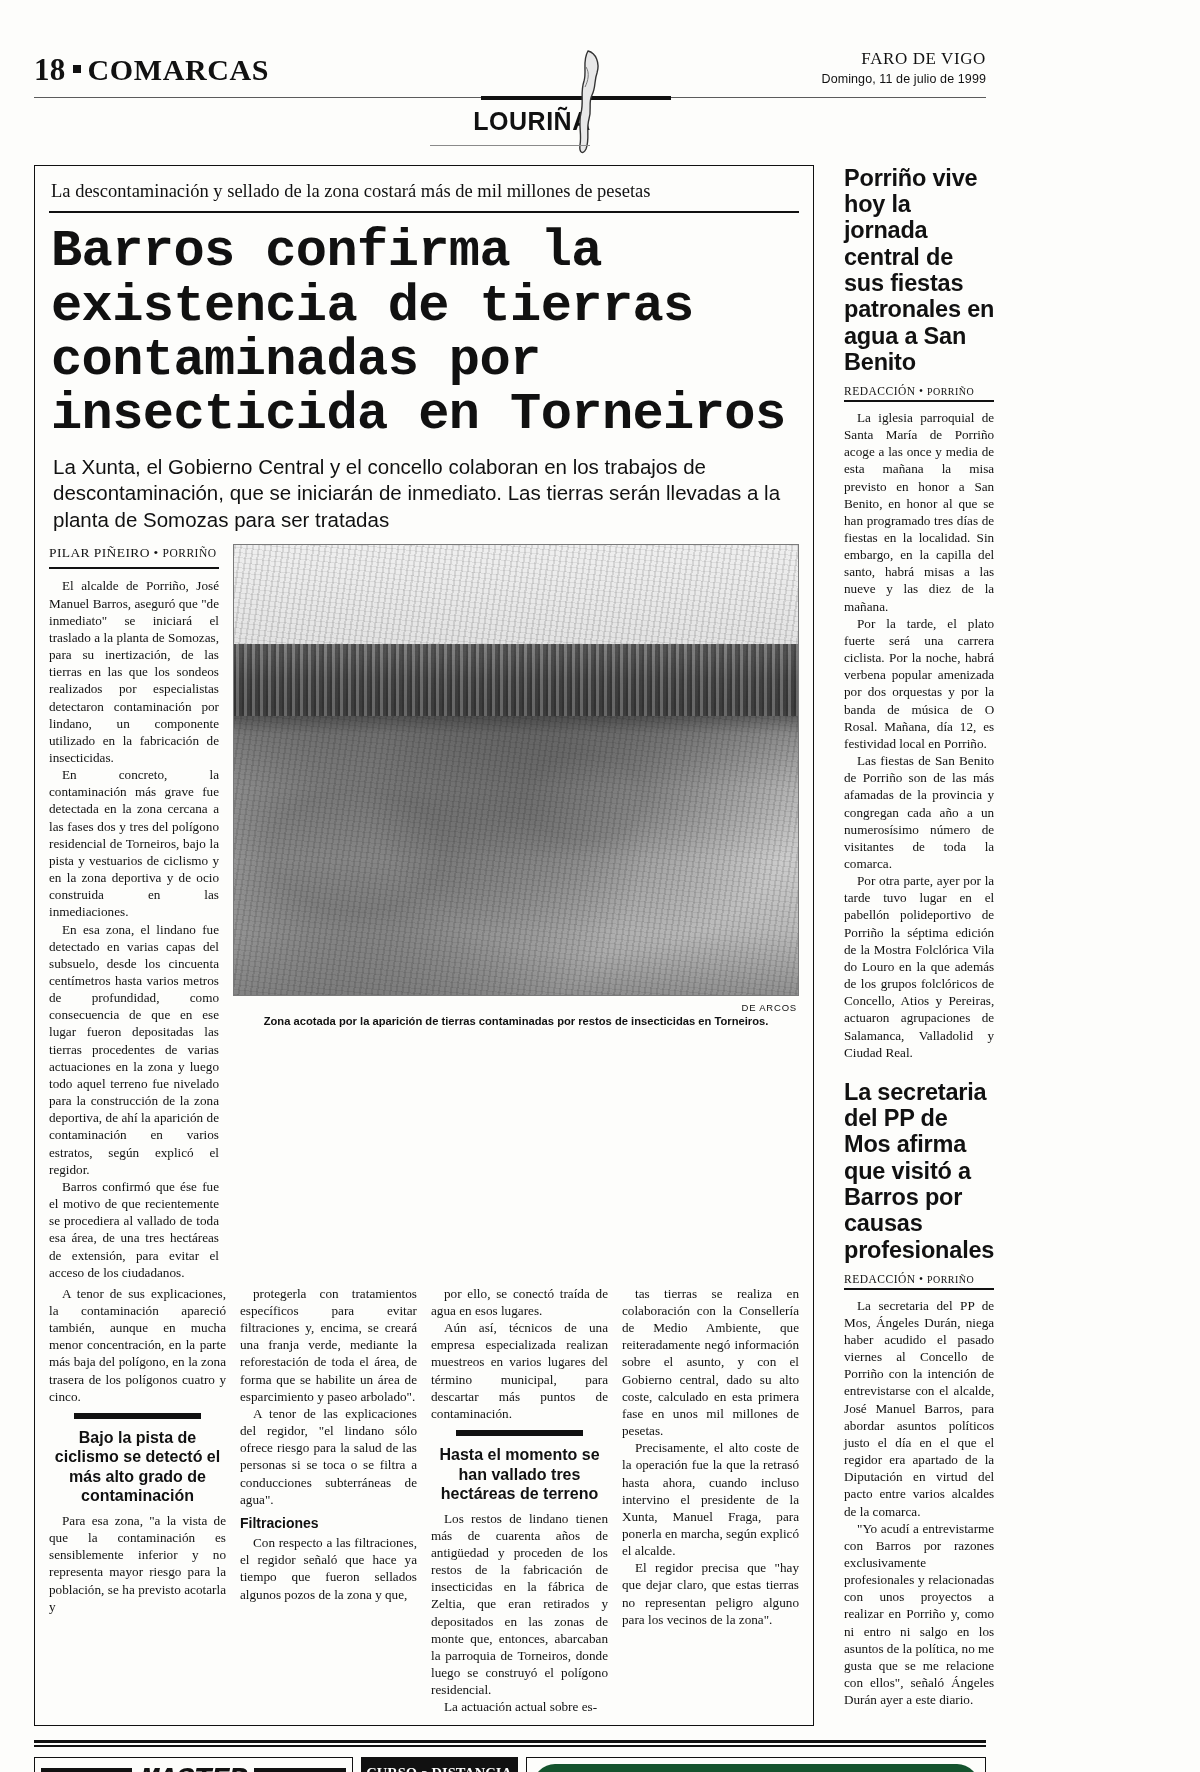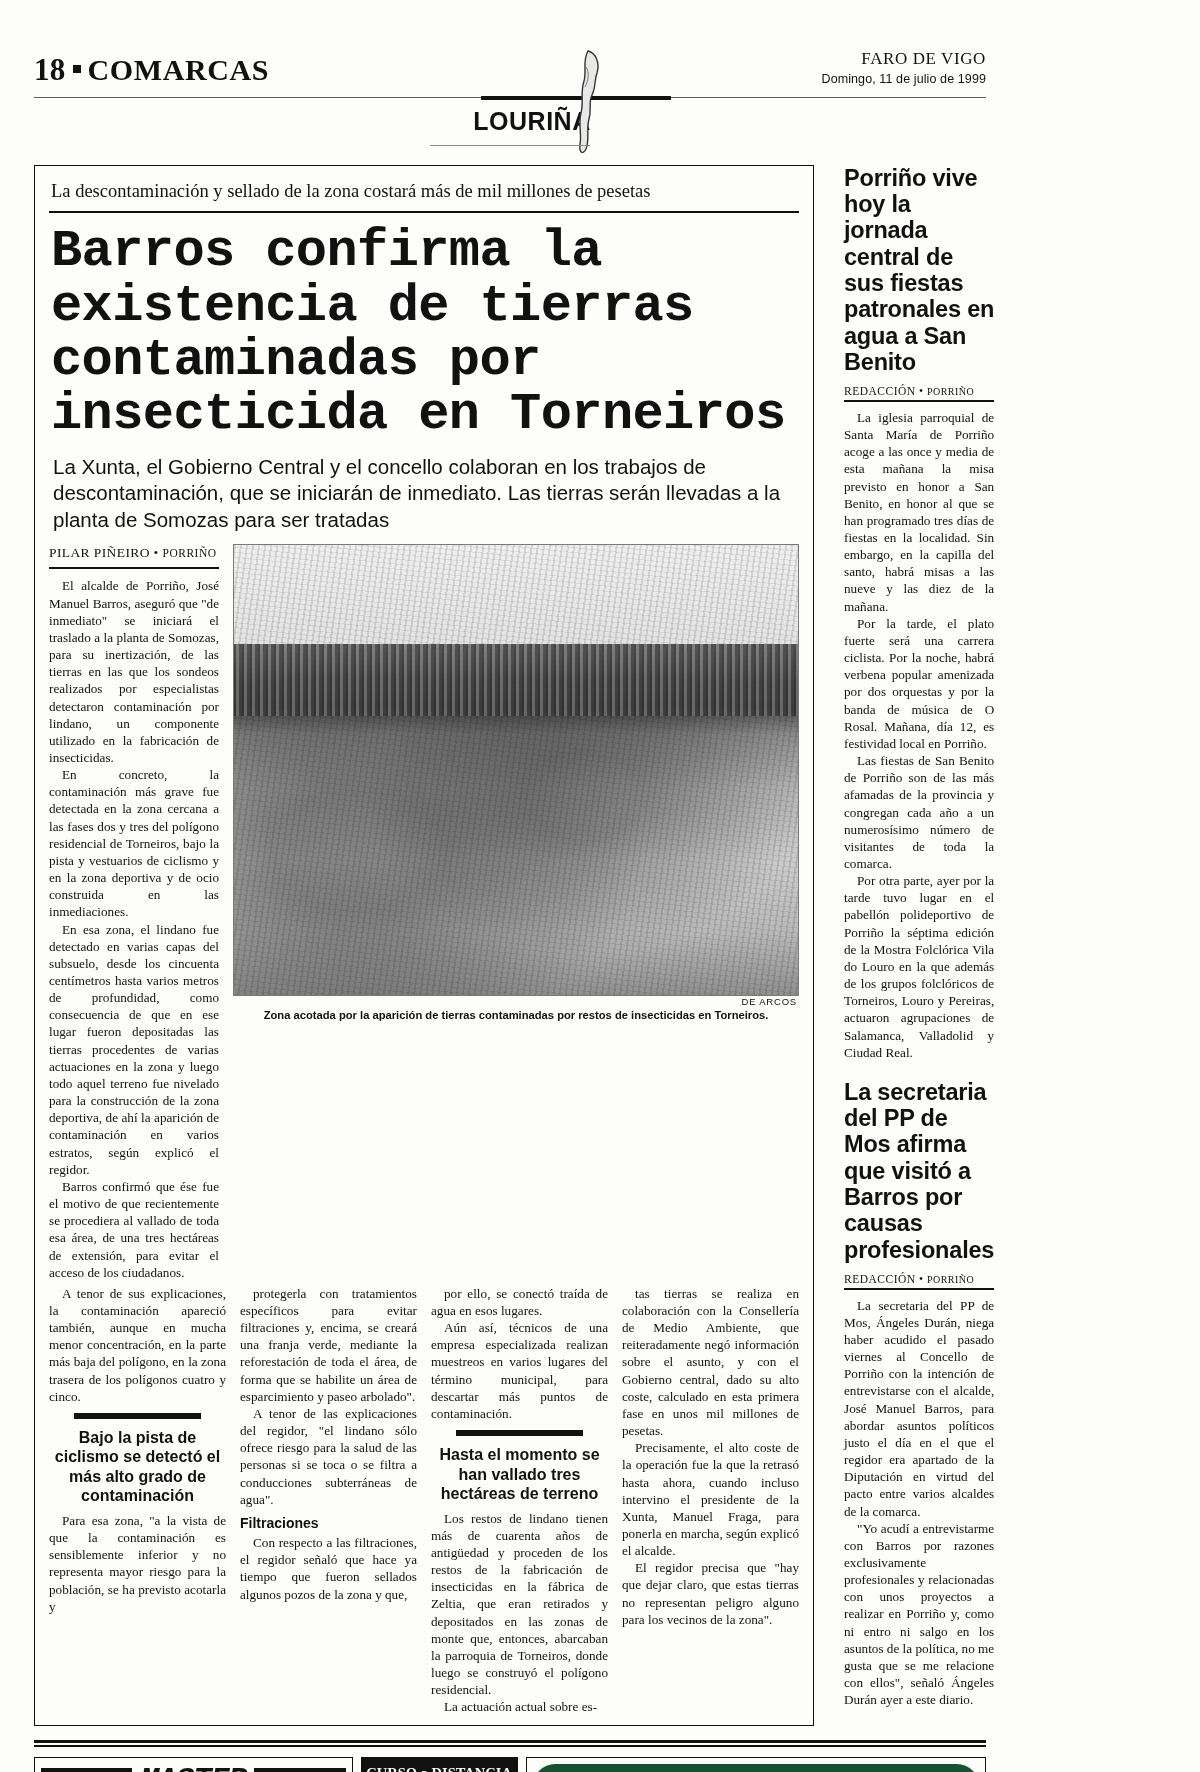--- a/index.html
+++ b/index.html
@@ -72,21 +72,21 @@
       radial-gradient(ellipse at 22% 68%, rgba(60,60,60,.45) 0 14%, rgba(0,0,0,0) 46%),
       radial-gradient(ellipse at 62% 56%, rgba(40,40,40,.35) 0 12%, rgba(0,0,0,0) 44%);
     mix-blend-mode:multiply;
   }
   .photo::after{
     content:""; position:absolute; left:0; right:0; top:22%; height:16%;
     background:repeating-linear-gradient(90deg, #2f2f2f 0 2px, #6e6e6e 2px 5px, #3a3a3a 5px 8px);
     opacity:.85;
   }
   .photo-credit { font-family:"Liberation Sans", sans-serif; font-size:9.5px; letter-spacing:.8px;
-    text-align:right; padding:0 2px 0 0; }
+    text-align:right; padding:6px 2px 0 0; }
   .photo-caption { font-family:"Liberation Sans", sans-serif; font-weight:bold; font-size:11.2px;
     line-height:1.25; padding:1px 0 8px 0;text-align:center; }
 
   
   .cols4 { display:flex; gap:14px; margin-top:4px; }
   .c4 { width:182px; font-size:13.2px; line-height:1.3; text-align:justify; }
   .c4 p { text-indent:13px; }
   .subhead { font-family:"Liberation Sans", sans-serif; font-weight:bold; font-size:14px;
     margin:6px 0 2px 0; text-indent:0 !important; }
 
@@ -241,21 +241,21 @@
       <div class="rail-byline">
         <span>REDACCIÓN</span>
         <span> • </span>
         <span class="city">PORRIÑO</span>
       </div>
       <div class="rail-rule"></div>
       <div class="rail-body">
         <p>La iglesia parroquial de Santa María de Porriño acoge a las once y media de esta mañana la misa previsto en honor a San Benito, en honor al que se han programado tres días de fiestas en la localidad. Sin embargo, en la capilla del santo, habrá misas a las nueve y las diez de la mañana.</p>
         <p>Por la tarde, el plato fuerte será una carrera ciclista. Por la noche, habrá verbena popular amenizada por dos orquestas y por la banda de música de O Rosal. Mañana, día 12, es festividad local en Porriño.</p>
         <p>Las fiestas de San Benito de Porriño son de las más afamadas de la provincia y congregan cada año a un numerosísimo número de visitantes de toda la comarca.</p>
-        <p>Por otra parte, ayer por la tarde tuvo lugar en el pabellón polideportivo de Porriño la séptima edición de la Mostra Folclórica Vila do Louro en la que además de los grupos folclóricos de Torneiros, Louro y Pereiras, actuaron agrupaciones de Salamanca, Valladolid y Ciudad Real.</p>
+        <p>Por otra parte, ayer por la tarde tuvo lugar en el pabellón polideportivo de Porriño la séptima edición de la Mostra Folclórica Vila do Louro en la que además de los grupos folclóricos de Concello, Atios y Pereiras, actuaron agrupaciones de Salamanca, Valladolid y Ciudad Real.</p>
       </div>
 
       <div class="rail-gap"></div>
 
       <div class="rail-head">La secretaria del PP de Mos afirma que visitó a Barros por causas profesionales</div>
       <div class="rail-byline">
         <span>REDACCIÓN</span>
         <span> • </span>
         <span class="city">PORRIÑO</span>
       </div>

